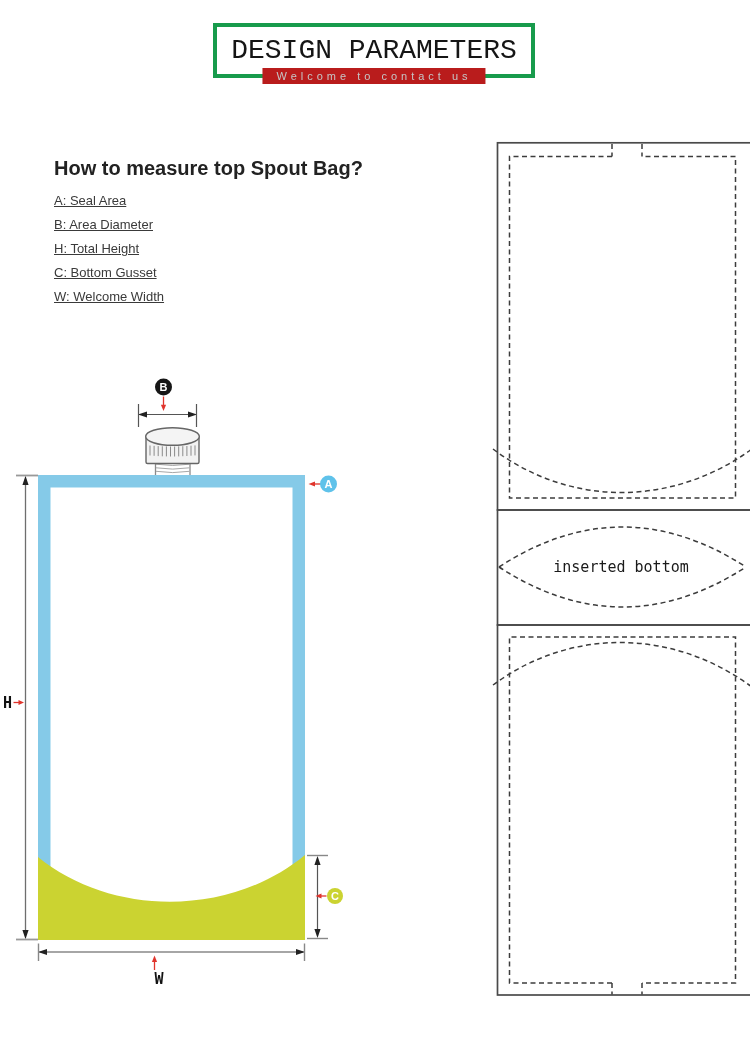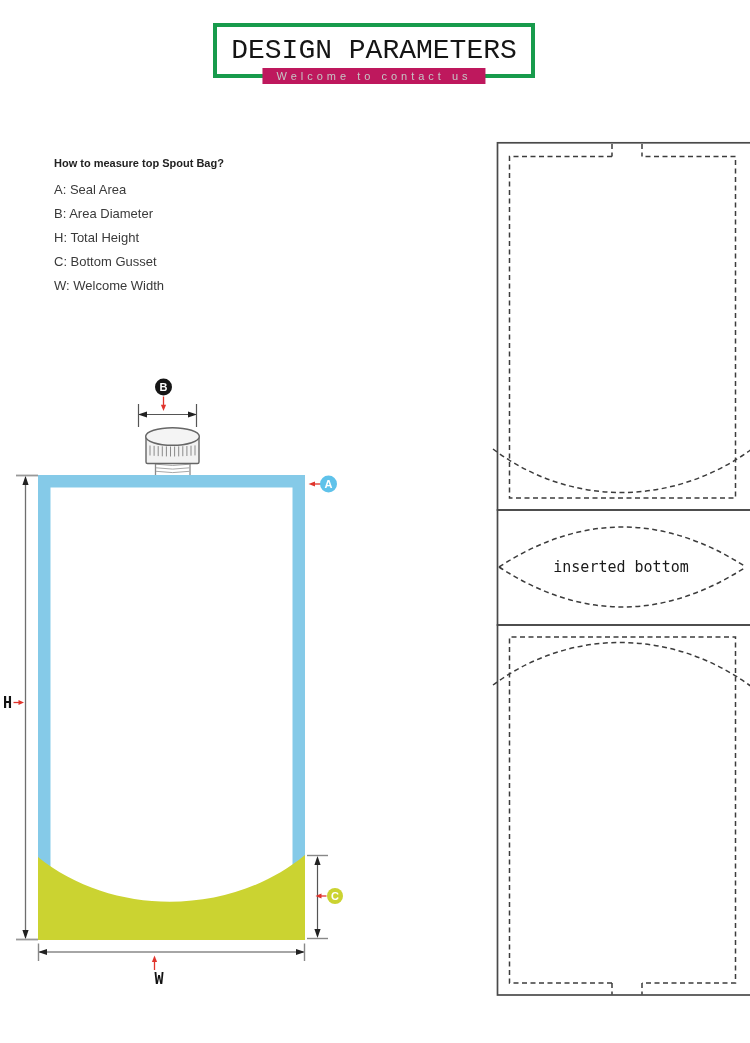--- a/index.html
+++ b/index.html
@@ -12,27 +12,27 @@
   .header-box {
     position:absolute; left:213px; top:23px; width:322px; height:55px;
     border:4px solid #189b4c;
   }
   .header-title {
     width:100%; height:47px; line-height:47px; text-align:center;
     font-size:28px; letter-spacing:0px; color:#151515; white-space:nowrap;font-family:Liberation Mono, monospace;
   }
   .header-sub {
     position:absolute; left:50%; bottom:-10px; transform:translateX(-50%);
-    background:#be185d; padding:0 14px; line-height:16px; white-space:nowrap;
+    background:#b91c1c; padding:0 14px; line-height:16px; white-space:nowrap;
     font-size:11px; letter-spacing:4px; color:#c6c6c6;
   }
   
   .legend { position:absolute; left:54px; top:157px; }
-  .legend-heading { font-size:11px; font-weight:bold; color:#222; margin:0 0 9px 0; }
-  .legend-item { font-size:13px; color:#3a3a3a; line-height:24px; }
+  .legend-heading { font-size:20px; font-weight:bold; color:#222; margin:0 0 9px 0; }
+  .legend-item { font-size:13px; color:#3a3a3a; line-height:24px;text-decoration:underline; }
   svg { position:absolute; overflow:hidden; }
   .svg-bag   { left:0px;   top:370px; width:400px; height:640px; }
   .svg-panel { left:490px; top:138px; width:260px; height:862px; }
   .dim-text  { font-family:"DejaVu Sans Mono", monospace; font-weight:bold; font-size:15px; fill:#111; }
   .badge-text{ font-family:"Liberation Sans", sans-serif; font-weight:bold; font-size:11px; fill:#ffffff; }
   .panel-text{ font-family:"DejaVu Sans Mono", monospace; font-size:15px; fill:#1a1a1a; }
 </style>
 </head>
 <body>
 

